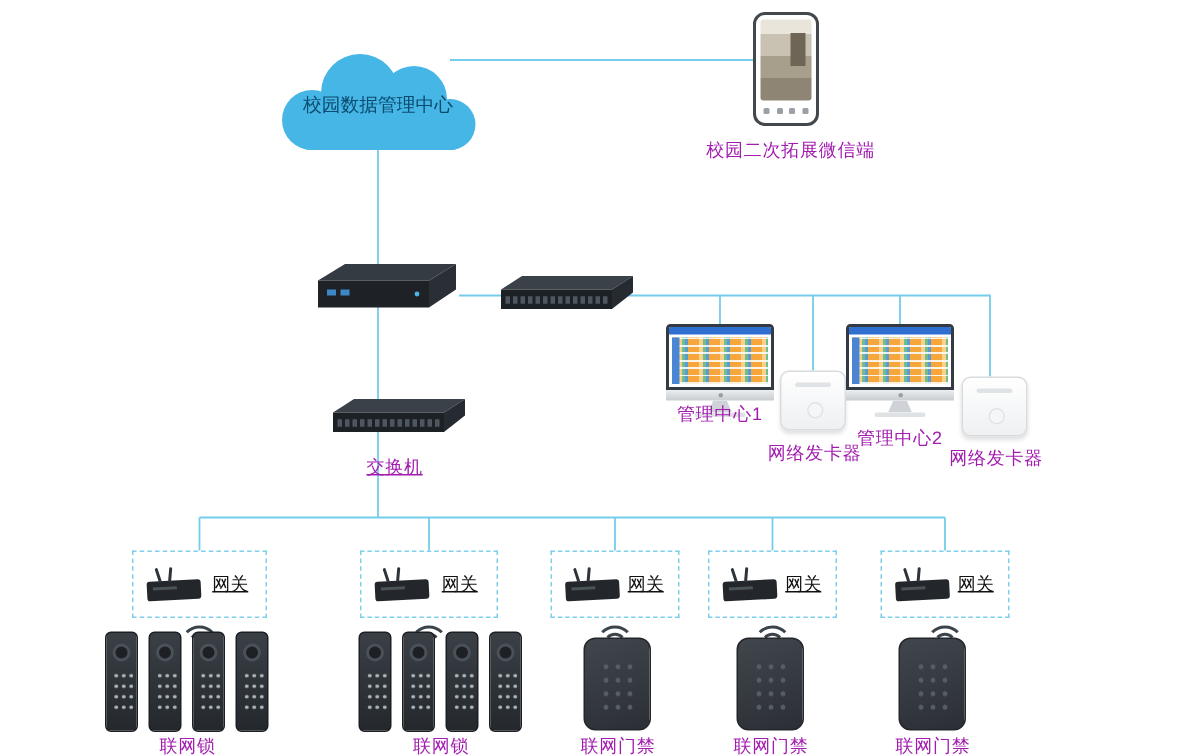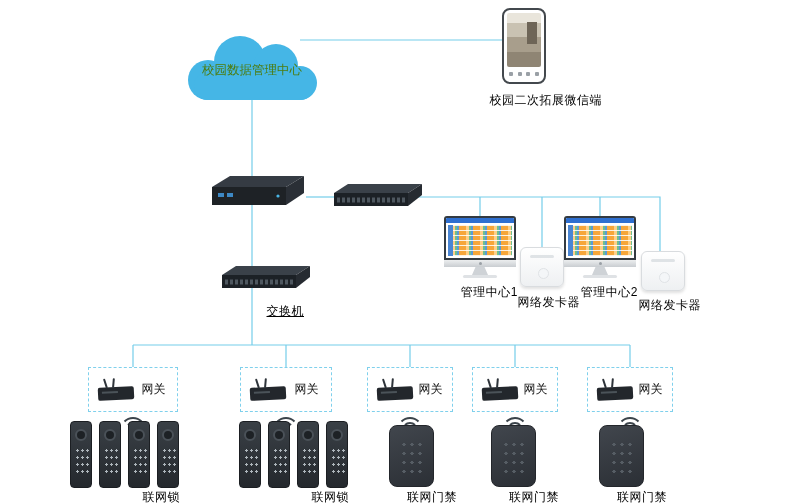--- a/index.html
+++ b/index.html
@@ -2,25 +2,25 @@
 <html><head>
 <meta charset="utf-8">
 <style>
   html,body { margin:0; padding:0; background:#fff; }
   .stage {
     position:relative; width:796px; height:504px; background:#fff; overflow:hidden;
     font-family:"Liberation Sans","DejaVu Sans",sans-serif; font-size:12px; color:#111;
   }
   svg.lines { position:absolute; left:0; top:0; }
   .abs { position:absolute; }
-  .lbl { position:absolute; text-align:right; font-size:12px; color:#000000; letter-spacing:.5px; }
+  .lbl { position:absolute; text-align:center; font-size:12px; color:#a21caf; letter-spacing:.5px; }
 
   
   .cloud { position:absolute; left:178px; top:28px; width:148px; height:80px; }
-  .cloud-label { position:absolute; left:0; right:0; top:34px; text-align:center; color:#4d7c0f; font-size:12.5px; }
+  .cloud-label { position:absolute; left:0; right:0; top:34px; text-align:center; color:#0c4a6e; font-size:12.5px; }
 
   
   .phone { position:absolute; left:502px; top:8px; width:44px; height:76px; background:#fff;
     border:2px solid #43484d; border-radius:8px; padding:3px; box-sizing:border-box; }
   .phone-screen { height:54px; border-radius:2px; position:relative; overflow:hidden;
     background:linear-gradient(180deg,#e9e5db 0 18%,#c9c2b2 18% 45%,#a89e8c 45% 72%,#8f8574 72% 100%); }
   .phone-screen::after { content:""; position:absolute; right:4px; top:9px; width:10px; height:22px; background:#6e6557; }
   .phone-bar { margin-top:3px; height:8px; display:flex; justify-content:space-around; align-items:center; }
   .phone-bar i { width:4px; height:4px; background:#9aa0a6; border-radius:1px; }
 
@@ -48,21 +48,21 @@
 
   
   .gw-box { position:absolute; height:45px; border:1px dashed #7fd0ec; box-sizing:border-box;
     display:flex; align-items:center; padding-left:9px; }
   .gw-dev { position:relative; width:36px; height:13px; background:#23272c; border-radius:2px;
     transform:rotate(-3deg); margin-top:8px; flex:none; }
   .gw-dev::after { content:""; position:absolute; left:4px; top:4px; width:16px; height:2px; background:#4b5359; }
   .ant { position:absolute; width:2px; height:10px; background:#2e343a; top:-9px; border-radius:1px; }
   .ant.a1 { left:7px; transform:rotate(-15deg); }
   .ant.a2 { left:15px; transform:rotate(8deg); }
-  .gw-lbl { margin:16px auto; padding-right:4px; }
+  .gw-lbl { margin:16px auto; padding-right:4px;text-decoration:underline; }
 
   .wifi { position:absolute; }
 
   
   .lock { position:absolute; width:22px; height:67px; background:linear-gradient(180deg,#3a4046,#24282d);
     border:1px solid #1b1e22; border-radius:4px; box-sizing:border-box; }
   .lock-dial { width:12px; height:12px; border-radius:50%; background:#1d2125; border:2px solid #4a5158;
     margin:7px auto 5px; box-sizing:border-box; }
   .lock-pad { width:15px; height:28px; margin:0 auto;
     background-image:radial-gradient(circle,#aeb6bc 1px,transparent 1.4px); background-size:5px 7px; background-position:1px 1px; }
@@ -139,21 +139,21 @@
   </svg>
 
   <div class="monitor" style="left:444px; top:216px;">
     <div class="mon-screen">
       <div class="mon-grid"></div>
     </div>
     <div class="mon-chin"></div>
       <div class="mon-stand"></div>
       <div class="mon-base"></div>
   </div>
-  <div class="lbl" style="left:442px; top:284px; width:76px;">管理中心1</div>
+  <div class="lbl" style="left:442px; top:268px; width:76px;">管理中心1</div>
 
   <div class="issuer" style="left:520px; top:247px;"></div>
   <div class="lbl" style="left:506px; top:294px; width:74px;">网络发卡器</div>
 
   <div class="monitor" style="left:564px; top:216px;">
     <div class="mon-screen">
       <div class="mon-grid"></div>
     </div>
     <div class="mon-chin"></div>
       <div class="mon-stand"></div>

